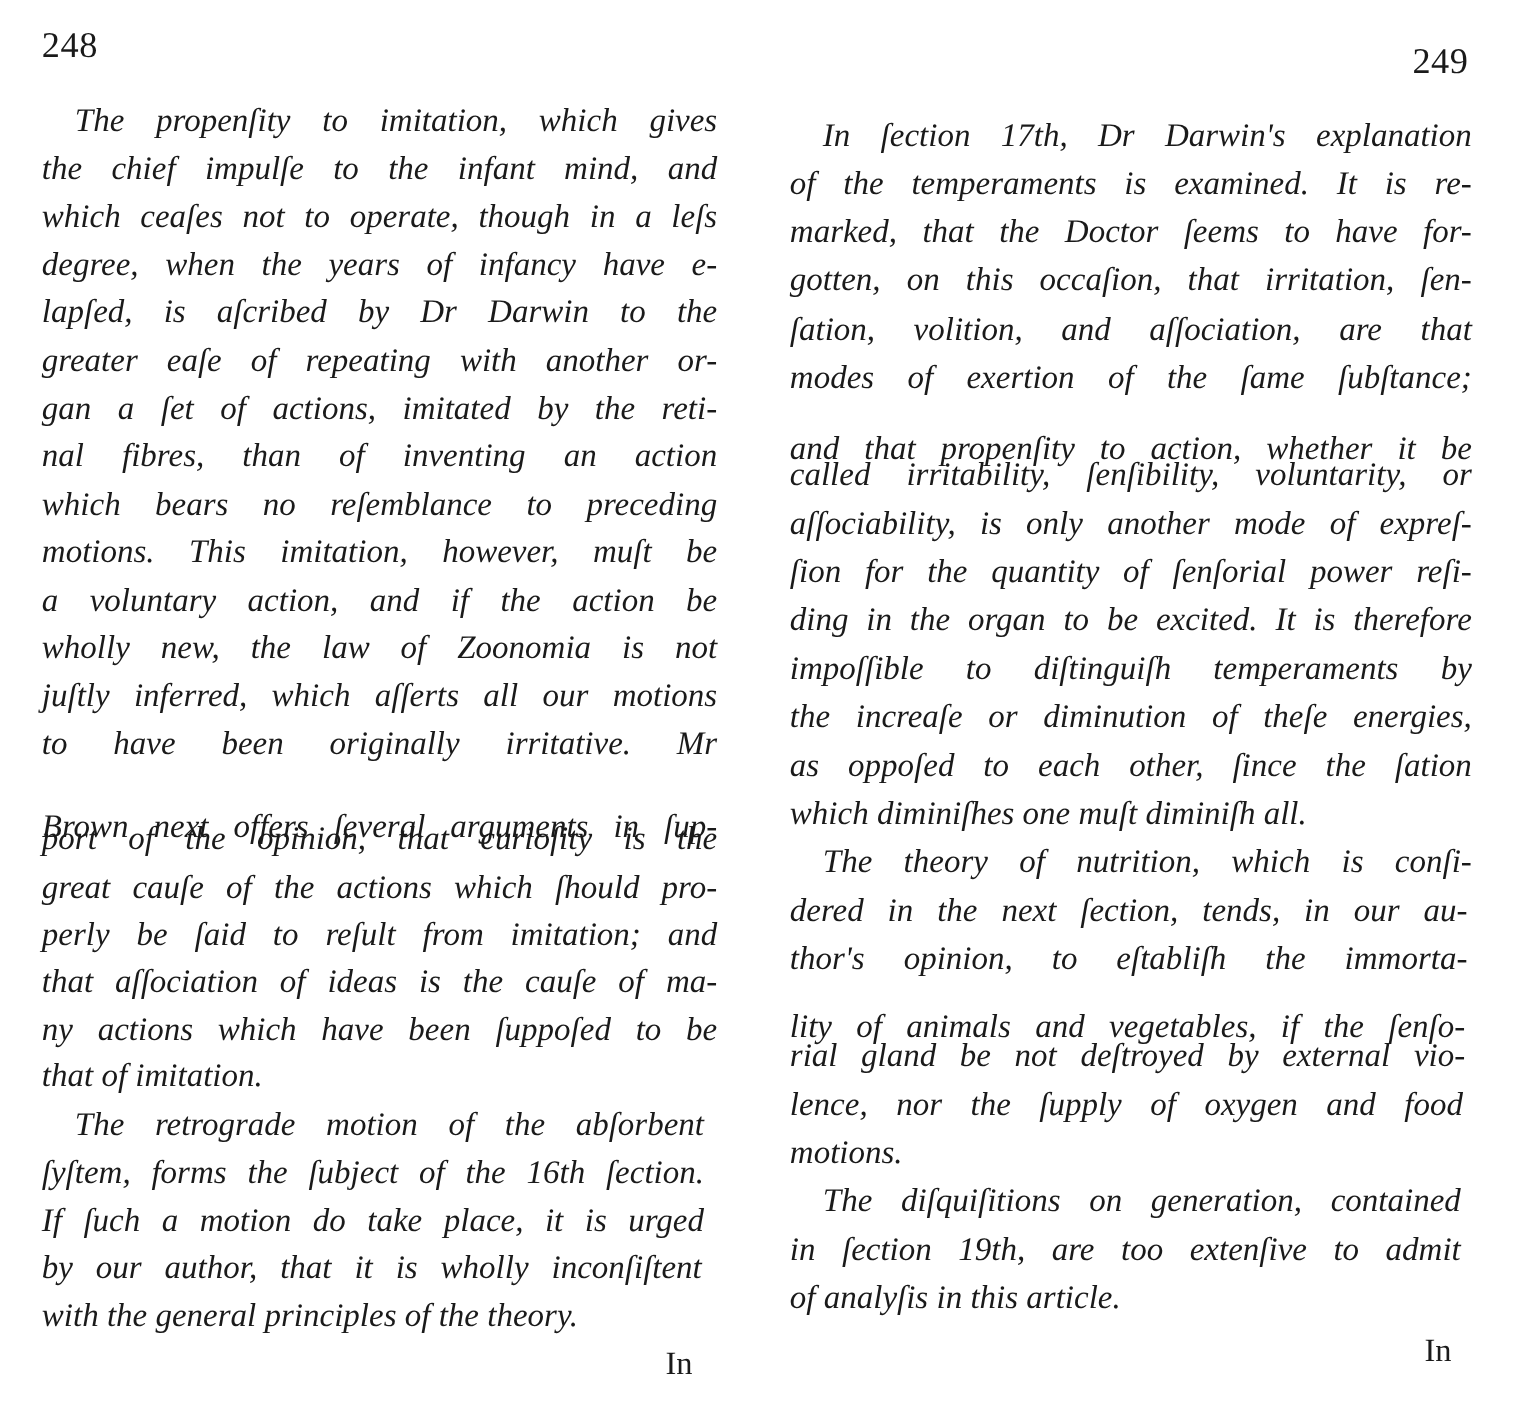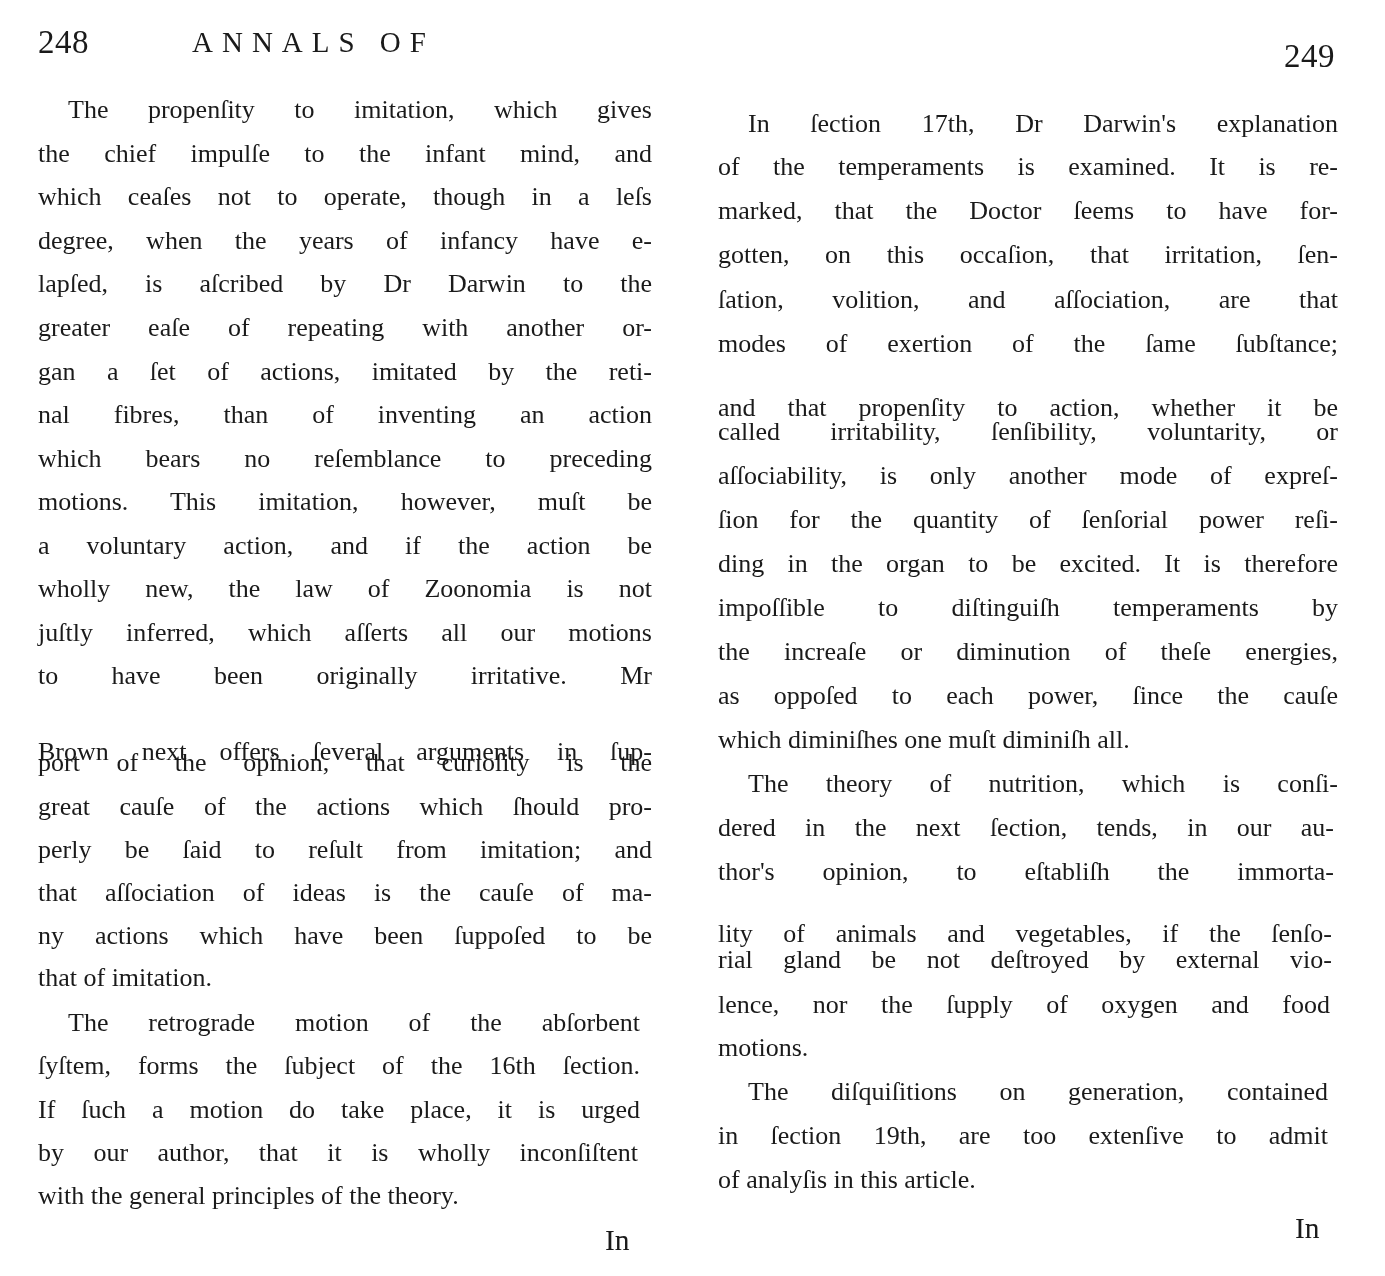--- a/index.html
+++ b/index.html
@@ -13,36 +13,35 @@
     .page-right { left: 690px; width: 695px; }
     .folio {
       position: absolute; top: 22px; font-size: 33px; line-height: 40px;
       letter-spacing: 0.5px;
     }
     .running-head {
       position: absolute; top: 22px; font-size: 29px; line-height: 40px;
       letter-spacing: 9px;
     }
     .line {
-      position: absolute; font-size: 26px; line-height: 40px;
-      white-space: nowrap; text-align: justify; text-align-last: justify;
+      position: absolute; font-size: 30px; line-height: 40px;
+      white-space: nowrap; text-align: justify; text-align-last: justify; font-style: italic;
     }
     .line.last { text-align-last: left; }
     .left-line { left: 38px; width: 614px; }
     .left-line.indent { left: 68px; width: 584px; }
     .right-line { left: 28px; width: 620px; }
     .right-line.indent { left: 58px; width: 590px; }
     .catchword { position: absolute; font-size: 29.5px; line-height: 40px; }
   </style>
 </head>
 <body>
 
 <div class="page page-left">
   <div class="folio" style="left:38px;">248</div>
-  <div class="running-head" style="left:192px;">ANNALS OF</div>
   <div>
     <div class="line left-line indent" style="top:90px;">The propenſity to imitation, which gives</div>
     <div class="line left-line" style="top:134px;">the chief impulſe to the infant mind, and</div>
     <div class="line left-line" style="top:177px;">which ceaſes not to operate, though in a leſs</div>
     <div class="line left-line" style="top:221px;">degree, when the years of infancy have e-</div>
     <div class="line left-line" style="top:264px;">lapſed, is aſcribed by Dr Darwin to the</div>
     <div class="line left-line" style="top:308px;">greater eaſe of repeating with another or-</div>
     <div class="line left-line" style="top:352px;">gan a ſet of actions, imitated by the reti-</div>
     <div class="line left-line" style="top:395px;">nal fibres, than of inventing an action</div>
     <div class="line left-line" style="top:439px;">which bears no reſemblance to preceding</div>
@@ -77,21 +76,21 @@
     <div class="line right-line" style="top:235px;">gotten, on this occaſion, that irritation, ſen-</div>
     <div class="line right-line" style="top:280px;">ſation, volition, and aſſociation, are that</div>
     <div class="line right-line" style="top:324px;">modes of exertion of the ſame ſubſtance;</div>
     <div class="line right-line" style="top:388px;">and that propenſity to action, whether it be</div>
     <div class="line right-line" style="top:412px;">called irritability, ſenſibility, voluntarity, or</div>
     <div class="line right-line" style="top:456px;">aſſociability, is only another mode of expreſ-</div>
     <div class="line right-line" style="top:500px;">ſion for the quantity of ſenſorial power reſi-</div>
     <div class="line right-line" style="top:544px;">ding in the organ to be excited. It is therefore</div>
     <div class="line right-line" style="top:588px;">impoſſible to diſtinguiſh temperaments by</div>
     <div class="line right-line" style="top:632px;">the increaſe or diminution of theſe energies,</div>
-    <div class="line right-line" style="top:676px;">as oppoſed to each power, ſince the cauſe</div>
+    <div class="line right-line" style="top:676px;">as oppoſed to each other, ſince the ſation</div>
     <div class="line right-line last" style="top:720px;">which diminiſhes one muſt diminiſh all.</div>
 
     <div class="line right-line indent" style="top:764px; width:590px;">The theory of nutrition, which is conſi-</div>
     <div class="line right-line" style="top:808px; width:616px;">dered in the next ſection, tends, in our au-</div>
     <div class="line right-line" style="top:852px; width:616px;">thor's opinion, to eſtabliſh the immorta-</div>
     <div class="line right-line" style="top:880px; width:614px;margin-top:34px;">lity of animals and vegetables, if the ſenſo-</div>
     <div class="line right-line" style="top:940px; width:614px;">rial gland be not deſtroyed by external vio-</div>
     <div class="line right-line" style="top:985px; width:612px;">lence, nor the ſupply of oxygen and food</div>
     <div class="line right-line last" style="top:1028px;">motions.</div>
 

